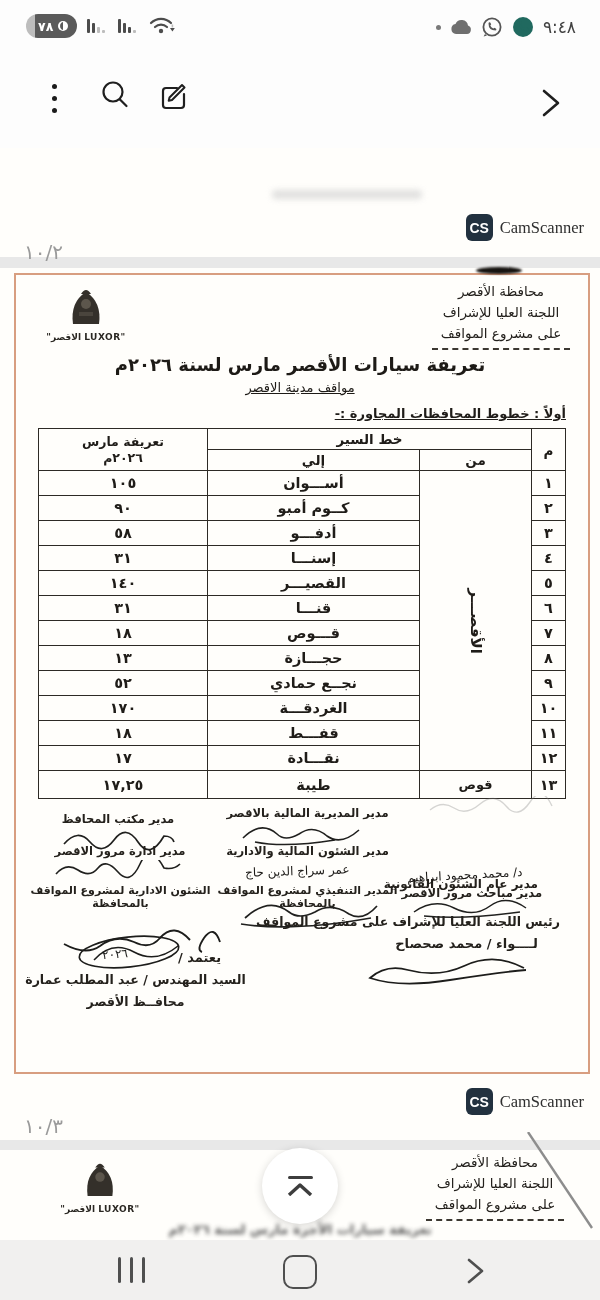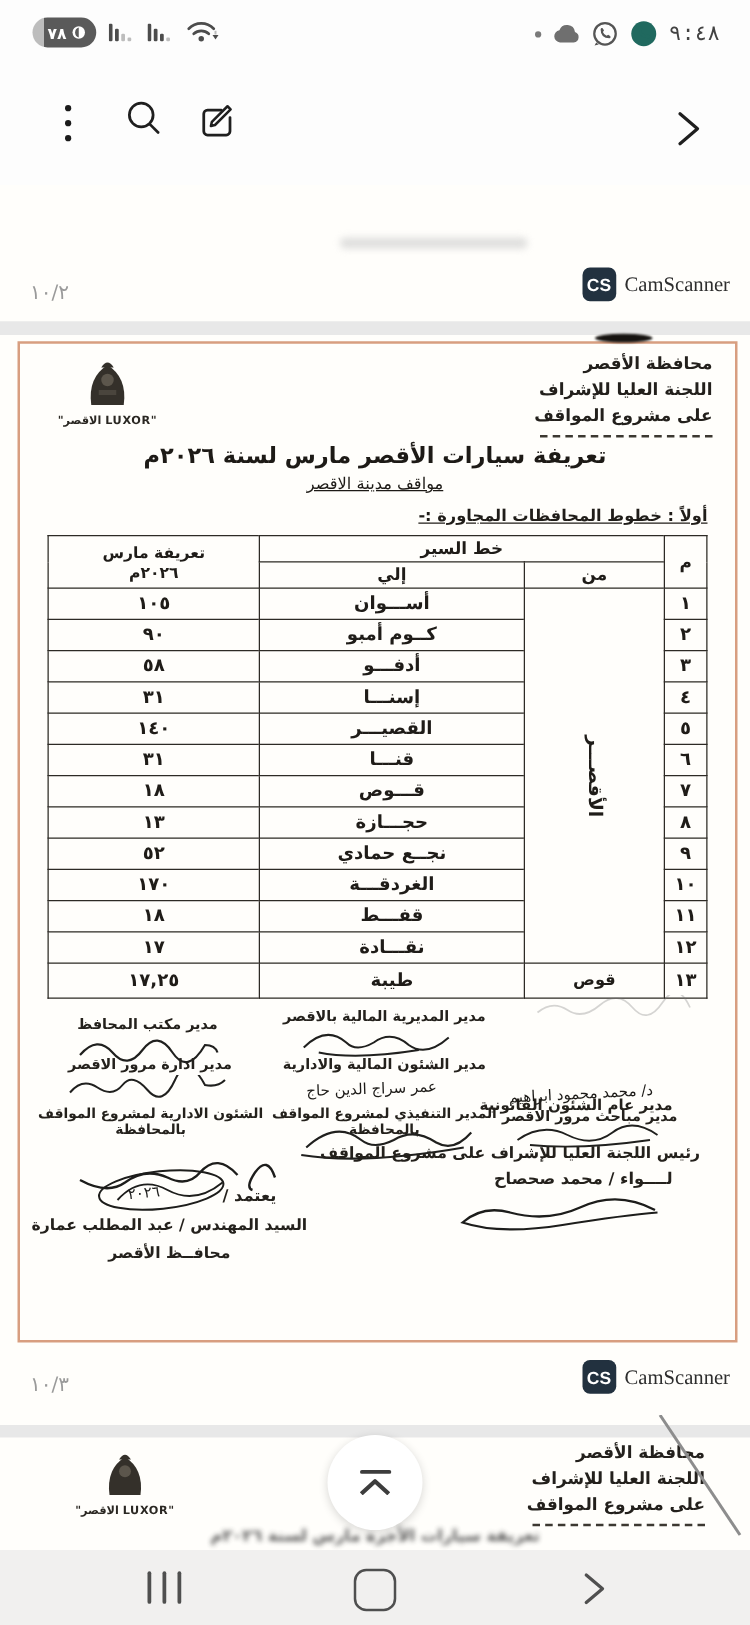--- a/index.html
+++ b/index.html
@@ -7,52 +7,52 @@
         font-family:"DejaVu Sans",sans-serif;-webkit-font-smoothing:antialiased;}
   .abs{position:absolute;}
 
   
   .status-bar{top:0;left:0;width:600px;height:56px;background:#fdfdfd;}
   .sb-left{top:14px;left:26px;display:flex;align-items:center;gap:10px;}
   .battery-pill{display:flex;align-items:center;gap:4px;height:24px;padding:0 8px 0 12px;border-radius:13px;
     background:linear-gradient(90deg,#bdbdbd 0 9px,#5a5a5a 9px);color:#fff;font-size:12.5px;font-weight:bold;}
   .sb-right{top:16px;right:24px;display:flex;align-items:center;gap:9px;direction:ltr;}
   .sb-dot{width:5px;height:5px;border-radius:50%;background:#7a7a7a;}
-  .sb-time{font-size:17px;color:#424242;letter-spacing:.5px;font-family:Liberation Mono, monospace;}
+  .sb-time{font-size:17px;color:#424242;letter-spacing:.5px;}
 
   
   .app-header{top:56px;left:0;width:600px;height:94px;background:#fdfdfd;border-bottom:1px solid #f0f0f0;}
   .kebab{top:28px;left:52px;display:flex;flex-direction:column;gap:7px;}
   .kebab i{width:5px;height:5px;border-radius:50%;background:#1b1b1b;}
   .hicon{top:22px;}
   .title-wrap{top:8px;left:208px;width:300px;text-align:left;}
   .app-title{font-family:"Liberation Sans",sans-serif;font-weight:bold;font-size:29px;color:#141414;white-space:nowrap;}
   .app-subtitle{direction:rtl;text-align:left;font-size:16.5px;color:#3c3c3c;margin-top:1px;}
   .hchev{top:30px;right:36px;}
 
   
   .viewer{top:150px;left:0;width:600px;height:1090px;background:#e8e8e8;}
   .page{background:#fffefb;left:0;width:600px;}
   .page2{top:-2px;height:109px;}
   .smear{left:272px;top:42px;width:150px;height:9px;background:#cfcfcf;filter:blur(3px);opacity:.65;border-radius:4px;}
-  .page-num{font-size:16px;color:#9a9a9a;direction:ltr;}
+  .page-num{font-size:20px;color:#9a9a9a;direction:ltr;margin-top:16px;}
   .pn2{left:24px;top:76px;}
   .watermark{display:flex;align-items:center;gap:7px;direction:ltr;}
   .wm2{right:16px;top:66px;}
   .cs-badge{position:relative;width:27px;height:27px;border-radius:6px;background:#22313f;color:#fff;
     font-family:"Liberation Sans",sans-serif;font-weight:bold;font-size:14px;display:flex;align-items:center;justify-content:center;}
   .cs-badge::after{content:"";position:absolute;left:3px;right:9px;bottom:-3px;height:5px;background:#2fbfa0;border-radius:2px;z-index:-1;}
   .wm-text{font-family:"Liberation Serif",serif;font-size:16.5px;color:#2e2e2e;}
 
   
   .page3{top:118px;height:872px;}
   .frame{position:absolute;left:14px;right:10px;top:5px;bottom:66px;border:2px solid #d89e80;}
   .smudge{left:476px;top:-1px;width:46px;height:7px;background:#161310;border-radius:50%;filter:blur(1px);}
   .rtl{direction:rtl;}
-  .letterhead{right:30px;top:13px;text-align:right;font-size:13.5px;font-weight:bold;color:#23201c;line-height:21px;}
+  .letterhead{right:30px;top:13px;text-align:center;font-size:13.5px;font-weight:normal;color:#23201c;line-height:21px;}
   .lh-dashes{margin-top:4px;border-bottom:2px dashed #3c3831;width:138px;margin-right:0;margin-left:auto;direction:ltr;}
   .emblem-wrap{left:38px;top:16px;width:96px;text-align:center;}
   .emblem-caption{margin-top:2px;font-size:9px;font-weight:bold;color:#2a2722;letter-spacing:.5px;white-space:nowrap;}
   .doc-title{left:0;width:600px;top:86px;text-align:center;font-size:18px;font-weight:bold;color:#1d1a16;}
   .doc-subtitle{left:0;width:600px;top:112px;text-align:center;font-size:13px;font-weight:normal;color:#1d1a16;text-decoration:underline;}
   .section-heading{right:34px;top:138px;font-size:13px;font-weight:bold;color:#201d19;text-decoration:underline;}
 
   .fare-table{position:absolute;left:38px;right:34px;top:160px;border-collapse:collapse;table-layout:fixed;width:528px;
     color:#1f1c18;}
   .fare-table td,.fare-table th{border:1.6px solid #2d2a25;padding:0;text-align:center;vertical-align:middle;font-weight:bold;}

